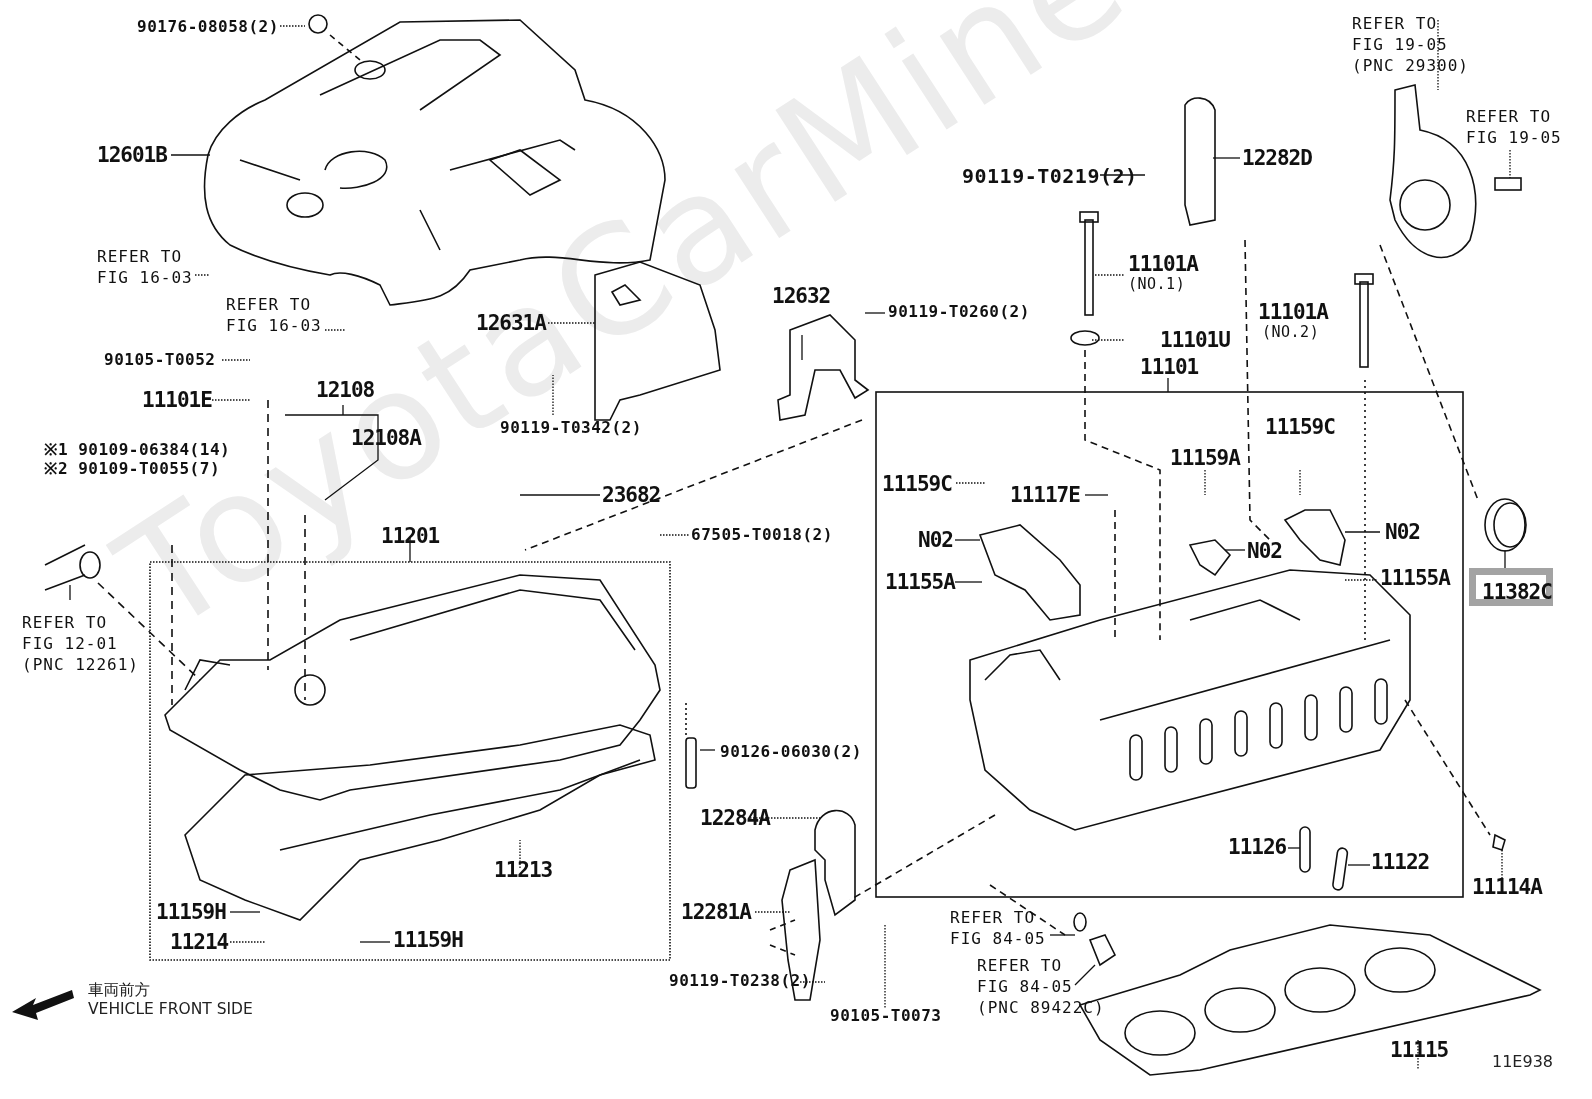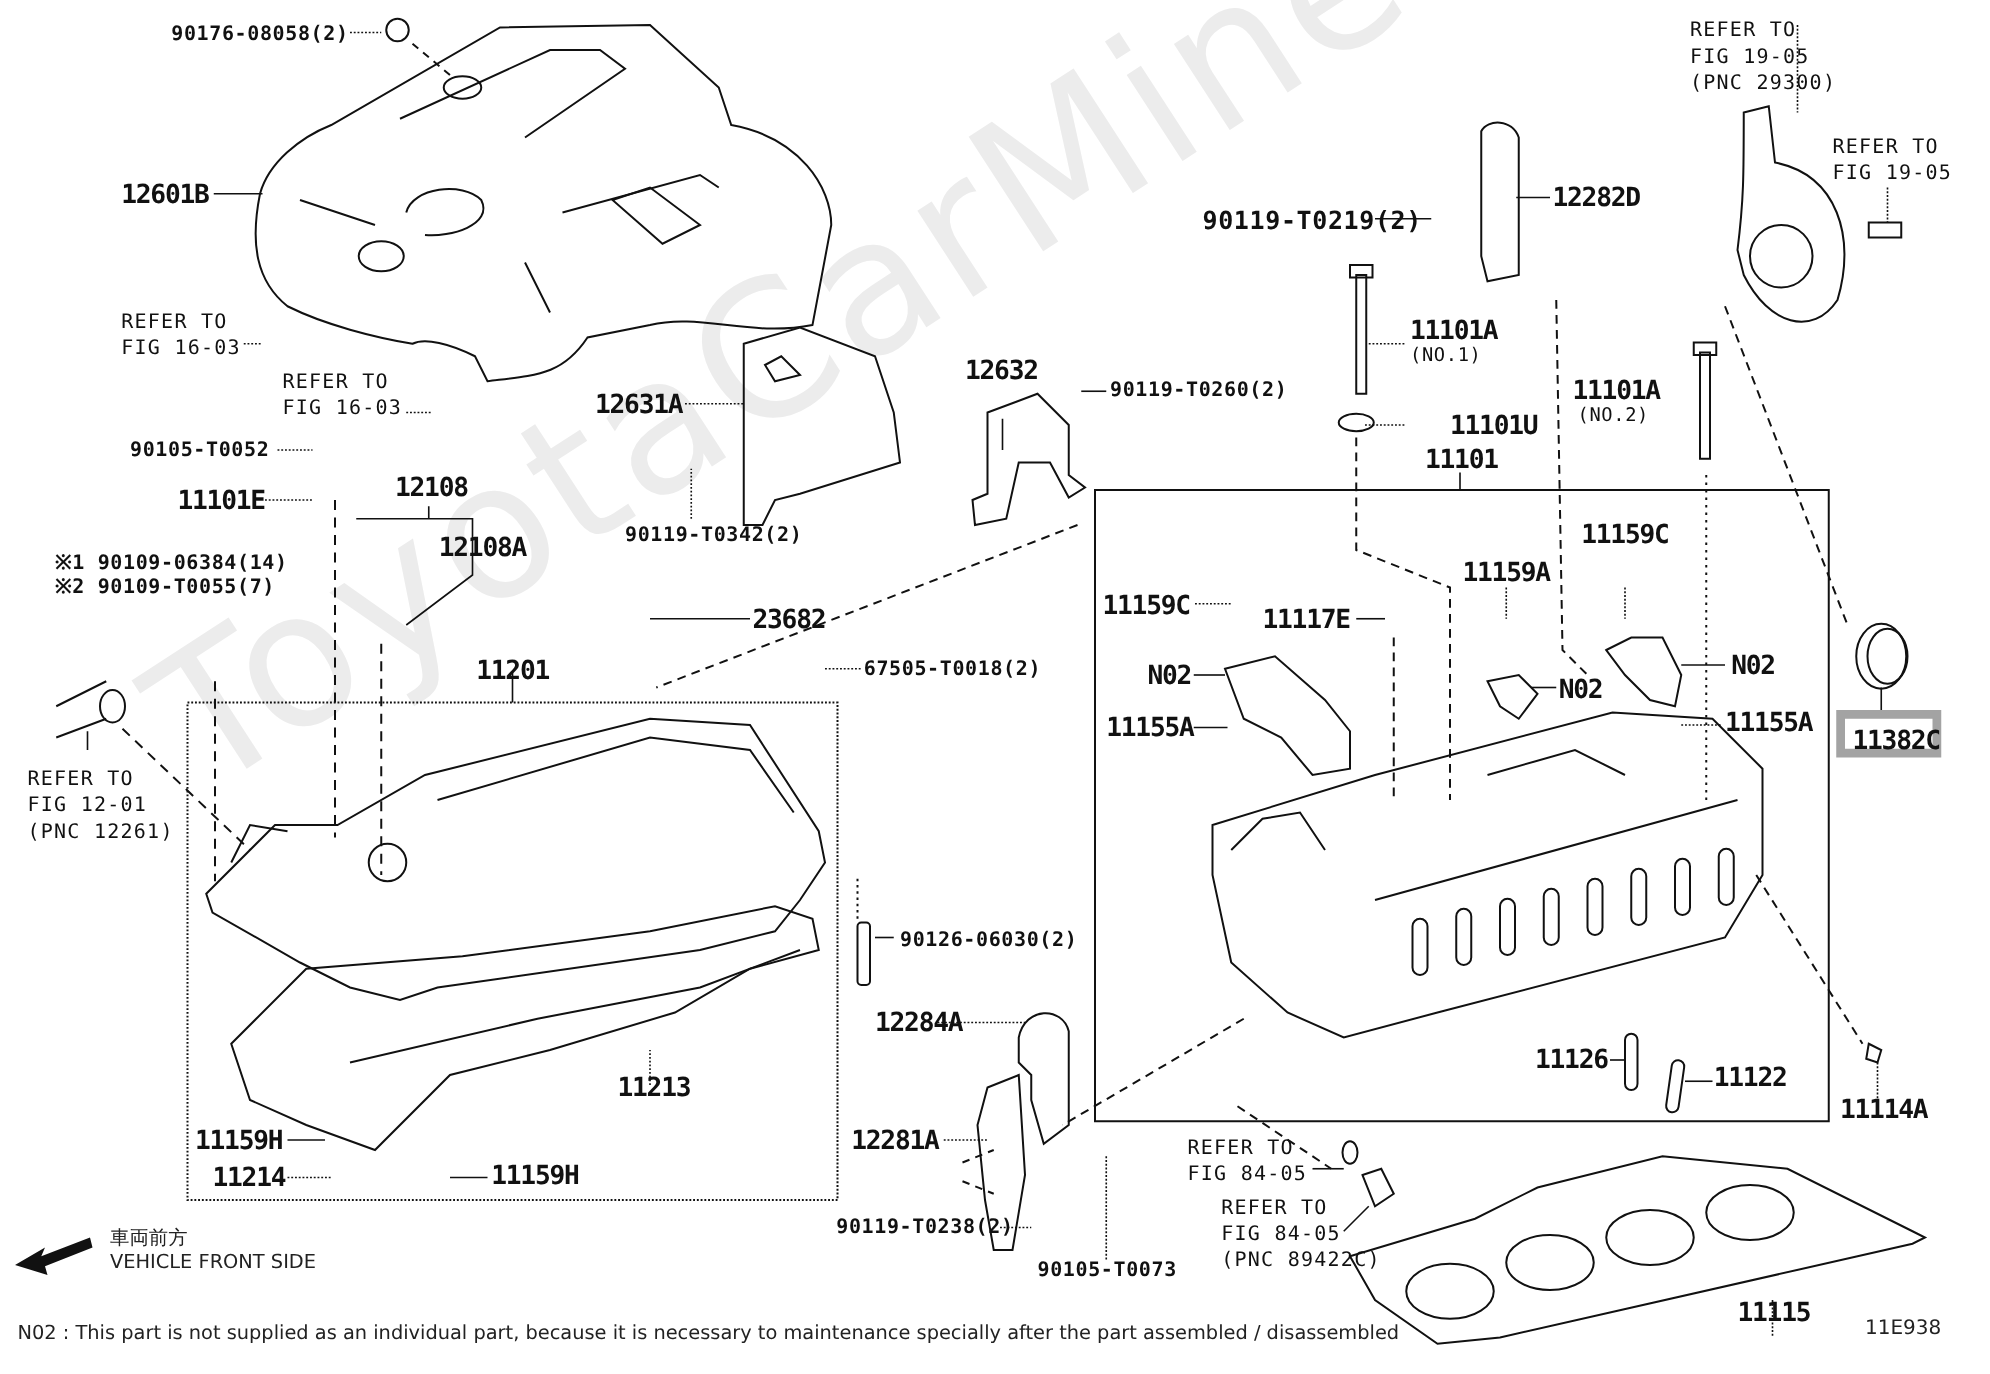--- a/index.html
+++ b/index.html
@@ -248,16 +248,15 @@
 FIG 19-05</div>
   <div class="lbl ref" style="left:950px;top:907px;">REFER TO
 FIG 84-05</div>
   <div class="lbl ref" style="left:977px;top:955px;">REFER TO
 FIG 84-05
 (PNC 89422C)</div>
 
   <div class="note" style="left:88px;top:980px;">車両前方</div>
   <div class="note" style="left:88px;top:999px;">VEHICLE FRONT SIDE</div>
 
-  <div class="note" style="left:14px;top:1056px;">N02 : This part is not supplied as an individual part, because it is necessary to maintenance specially after the part assembled / disassembled</div>
 
   <div class="figno">11E938</div>
 </div>
 
 </body></html>

